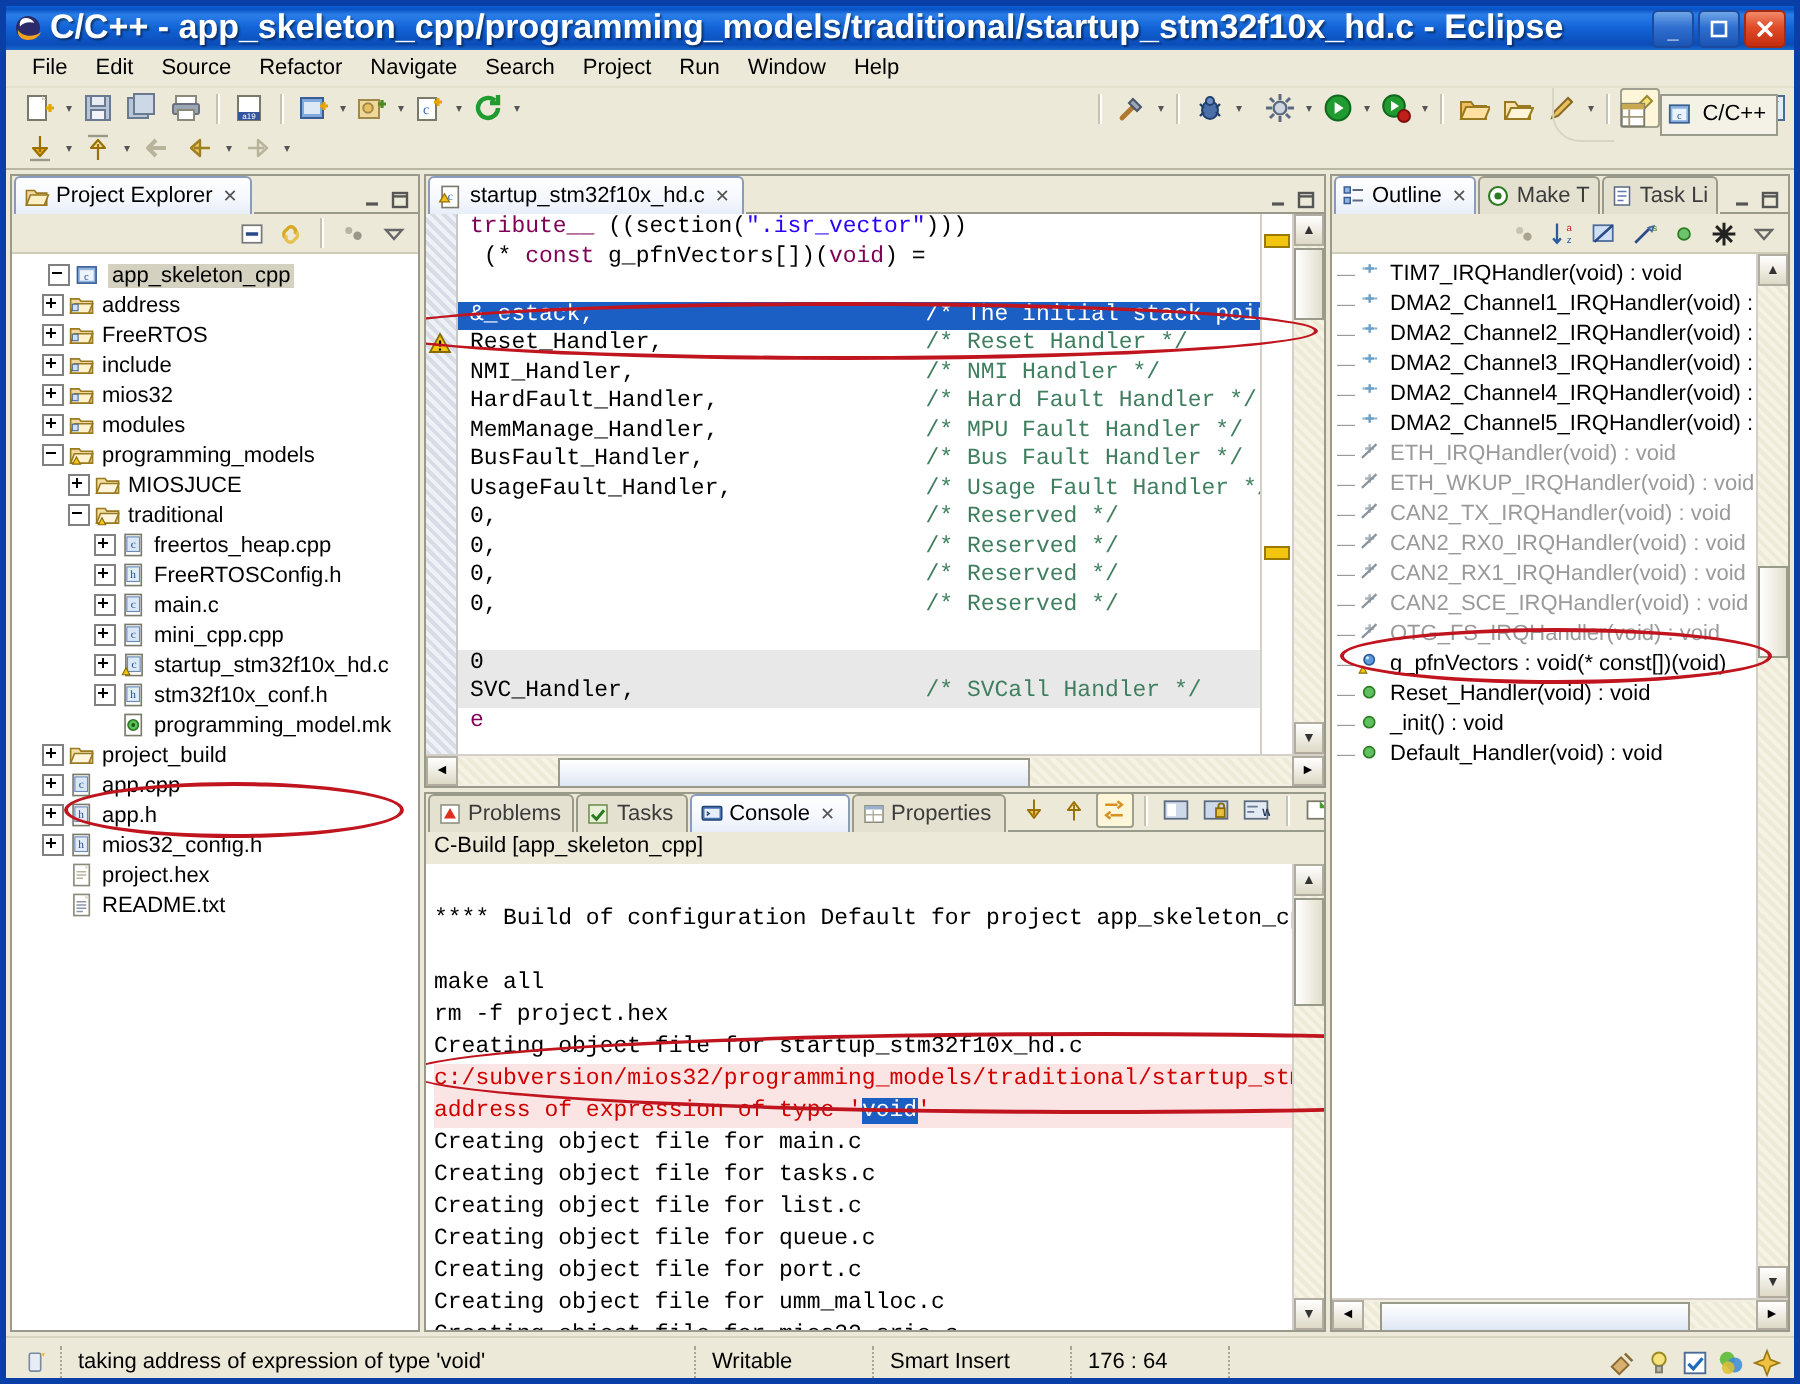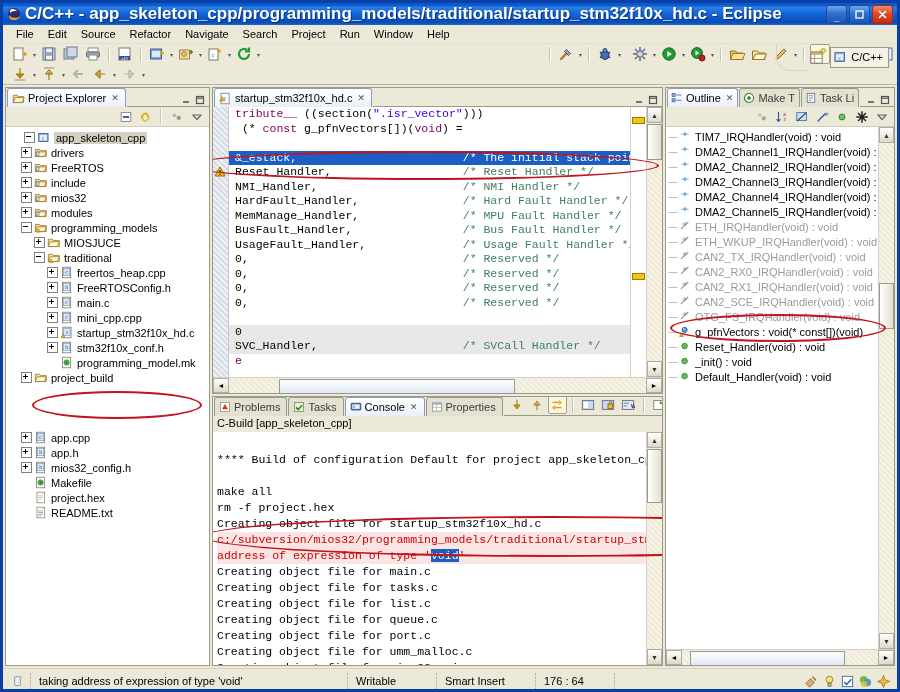--- a/index.html
+++ b/index.html
@@ -502,21 +502,21 @@
               <span class="exp">
                 <span class="expbox plus"></span>
               </span>
               <span class="ticon2">
                 <svg width="14" height="13" viewBox="0 0 16 16">
                   <path d="M1 4.2h5.2l1.2 1.5h7.1V13H1z" fill="#f0d89a" stroke="#9a7a20"></path>
                   <path d="M1 13l2.3-5.8h11.2L12.2 13z" fill="#fff2cf" stroke="#9a7a20"></path>
                   <rect x="2" y="7.5" width="3.6" height="4" fill="#cfe0f4" stroke="#4a6a9a" stroke-width=".7"></rect>
                 </svg>
               </span>
-              <span class="tlabel">drivers</span>
+              <span class="tlabel">address</span>
             </div>
             <div class="trow2" style="padding-left: 13px;">
               <span class="exp">
                 <span class="expbox plus"></span>
               </span>
               <span class="ticon2">
                 <svg width="14" height="13" viewBox="0 0 16 16">
                   <path d="M1 4.2h5.2l1.2 1.5h7.1V13H1z" fill="#f0d89a" stroke="#9a7a20"></path>
                   <path d="M1 13l2.3-5.8h11.2L12.2 13z" fill="#fff2cf" stroke="#9a7a20"></path>
                   <rect x="2" y="7.5" width="3.6" height="4" fill="#cfe0f4" stroke="#4a6a9a" stroke-width=".7"></rect>
@@ -696,21 +696,21 @@
                 <span class="expbox plus"></span>
               </span>
               <span class="ticon2">
                 <svg width="14" height="13" viewBox="0 0 16 16">
                   <path d="M1 4h5.2l1.2 1.6h7.1V13H1z" fill="#f3dfa6" stroke="#9a7a20"></path>
                   <path d="M1 13l2.4-5.9h11.2L12.2 13z" fill="#fff6dd" stroke="#9a7a20"></path>
                 </svg>
               </span>
               <span class="tlabel">project_build</span>
             </div>
-            <div class="trow2" style="padding-left: 13px; margin-top: 45px;">
+            <div class="trow2" style="padding-left: 13px;">
               <span class="exp">
                 <span class="expbox plus"></span>
               </span>
               <span class="ticon2">
                 <svg width="14" height="13" viewBox="0 0 16 16">
                   <rect x="2.5" y="1.5" width="10" height="13" fill="#fff" stroke="#7a7a6a"></rect>
                   <rect x="3.6" y="3" width="7.8" height="9" fill="#d8e6f6" stroke="#6a8ab8" stroke-width=".7"></rect>
                   <text x="7.5" y="10" font-size="7" fill="#1f4a8a" text-anchor="middle" font-family="serif">c</text>
                 </svg>
               </span>
@@ -734,31 +734,20 @@
                 <span class="expbox plus"></span>
               </span>
               <span class="ticon2">
                 <svg width="14" height="13" viewBox="0 0 16 16">
                   <rect x="2.5" y="1.5" width="10" height="13" fill="#fff" stroke="#7a7a6a"></rect>
                   <rect x="3.6" y="3" width="7.8" height="9" fill="#e2ecf8" stroke="#6a8ab8" stroke-width=".7"></rect>
                   <text x="7.5" y="10" font-size="7" fill="#1f4a8a" text-anchor="middle" font-family="serif">h</text>
                 </svg>
               </span>
               <span class="tlabel">mios32_config.h</span>
-            </div>
-            <div class="trow2" style="padding-left: 13px;">
-              <span class="exp"></span>
-              <span class="ticon2">
-                <svg width="14" height="13" viewBox="0 0 16 16">
-                  <rect x="2.5" y="1.5" width="10" height="13" fill="#fff" stroke="#7a7a6a"></rect>
-                  <circle cx="7.5" cy="8" r="3.2" fill="#5ec05e" stroke="#2a7a20"></circle>
-                  <circle cx="7.5" cy="8" r="1.2" fill="#1d5a14"></circle>
-                </svg>
-              </span>
-              <span class="tlabel">Makefile</span>
             </div>
             <div class="trow2" style="padding-left: 13px;">
               <span class="exp"></span>
               <span class="ticon2">
                 <svg width="14" height="13" viewBox="0 0 16 16">
                   <rect x="3" y="1.5" width="9.5" height="13" fill="#fff" stroke="#8a8a7a"></rect>
                   <path d="M10 1.5l2.5 2.5H10z" fill="#ddd9c4"></path>
                   <path d="M4.6 6h6M4.6 8h6M4.6 10h4" stroke="#b8b4a0" stroke-width=".8"></path>
                 </svg>
               </span>

